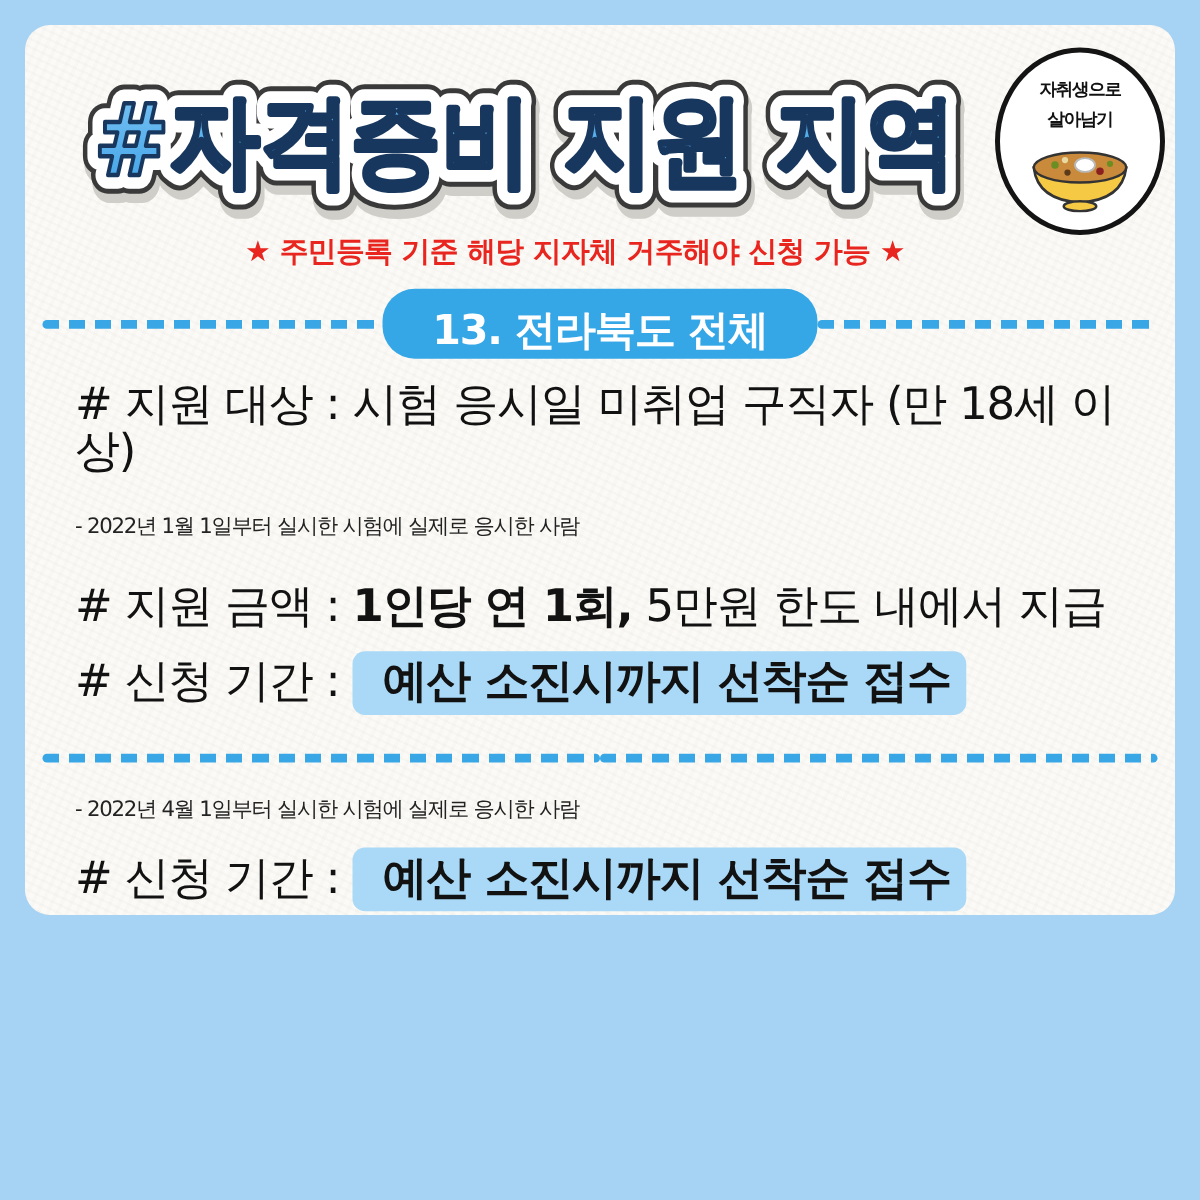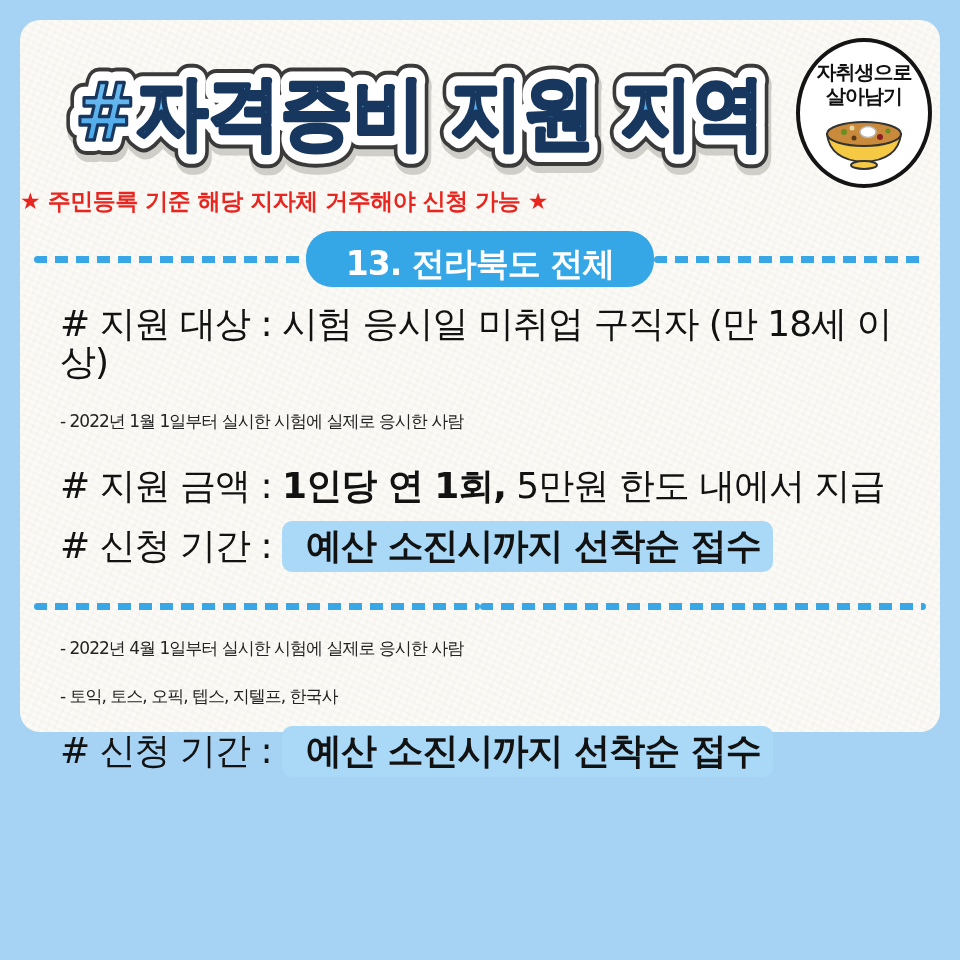--- a/index.html
+++ b/index.html
@@ -24,28 +24,28 @@
   }
   .title-svg{width:740px;height:138px;display:block;}
   .brand-badge{
     position:absolute;right:8px;top:18px;width:136px;height:150px;
     background:#ffffff;border:4px solid #141414;border-radius:50%;
     box-sizing:border-box;
     display:flex;flex-direction:column;align-items:center;justify-content:center;
     padding-top:4px;
   }
   .brand-badge .txt{
-    font-weight:bold;color:#111;font-size:20px;line-height:24px;text-align:right;
+    font-weight:bold;color:#111;font-size:14px;line-height:24px;text-align:right;
     letter-spacing:-1px;
   }
   .bowl{margin-top:6px;}
   .notice{
     margin-top:4px;
     padding-right:40px;
-    text-align:left;
+    text-align:center;
     color:#e8251e;
     font-size:23px;
     font-weight:600;
     letter-spacing:-0.5px;
   }
   .section-row{
     display:flex;align-items:center;
     margin:0 14px;
   }
   .section-row.first{margin-top:14px;}
@@ -151,20 +151,19 @@
   </div>
 
   <div class="section-row second">
     <div class="dash"></div>
     <div class="dash"></div>
   </div>
 
   <div class="content">
     <div class="row-sub mt-targetnote2">- 2022년 4월 1일부터 실시한 시험에 실제로 응시한 사람</div>
 
-    <div class="row-sub mt-amountnote2">- 토익, 토스, 오픽, 텝스, 지텔프, 한국사</div>
 
     <div class="row-main mt-period2">
       <span># 신청 기간 : </span><span class="hl">예산 소진시까지 선착순 접수</span>
     </div>
   </div>
 
 </div>
 
 </body></html>

